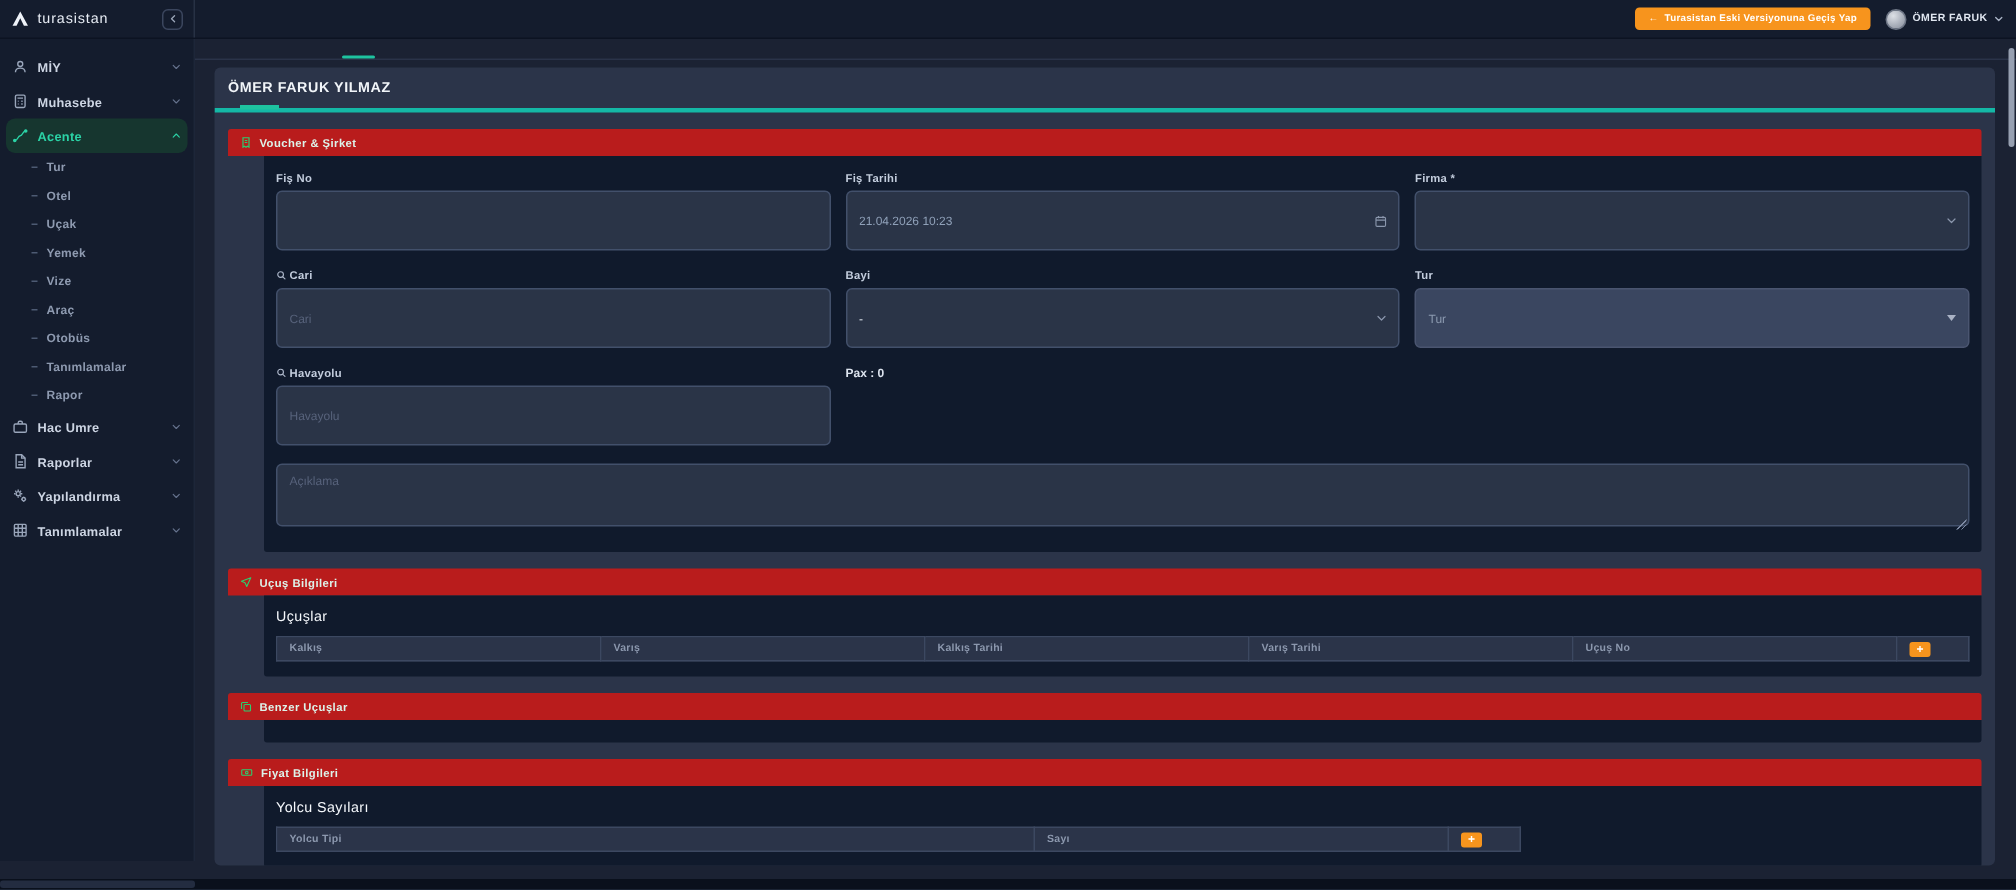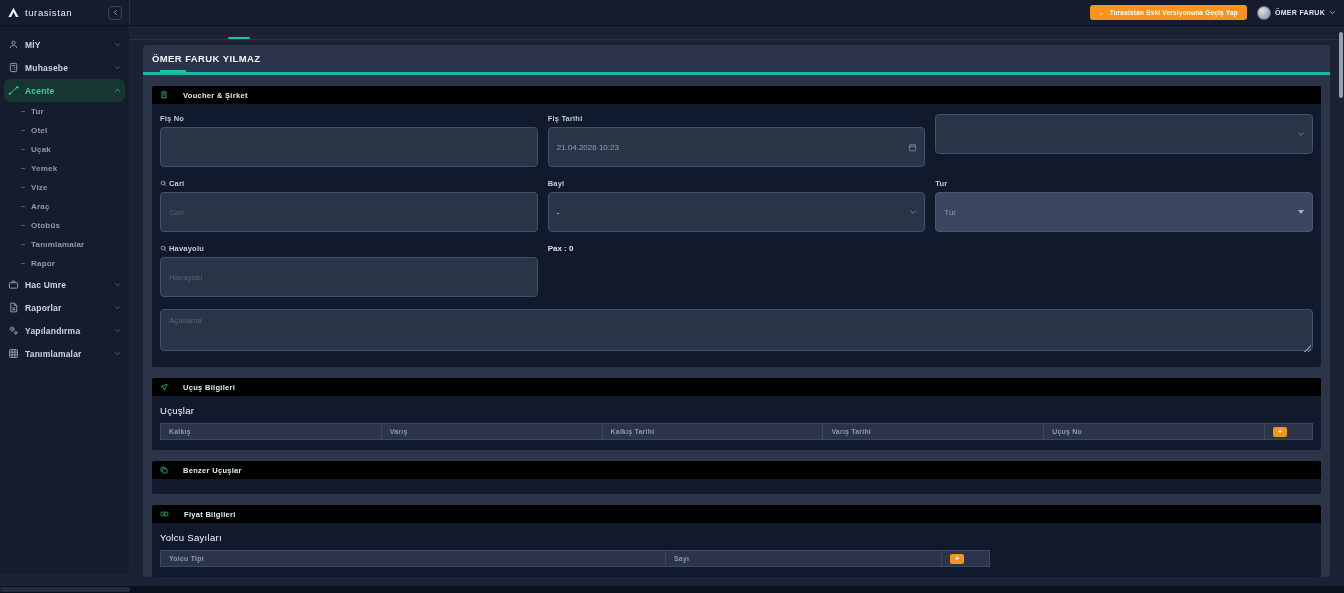--- a/index.html
+++ b/index.html
@@ -75,25 +75,25 @@
   .card {
     margin:5px 14px 0 13px; height:532px; background:#2b3449; border-radius:4px; overflow:hidden; position:relative;
   }
   .card-header { height:30px; display:flex; align-items:center; padding:0 9px; border-bottom:3px solid #14b8a6; position:relative; }
   .card-title { font-size:9.5px; font-weight:bold; color:#f1f5f9; letter-spacing:.4px; }
   .title-underline { position:absolute; left:17px; bottom:-1px; width:26px; height:3px; background:#1ec3a0; }
 
   .card-body { padding:0 9px; }
   .section { margin-top:11px; }
   .sec-header {
-    height:18px; background:#000000; border-radius:2px 2px 0 0; display:flex; align-items:center; gap:15px; padding:0 8px;text-align:center;
+    height:18px; background:#b91c1c; border-radius:2px 2px 0 0; display:flex; align-items:center; gap:5px; padding:0 8px;text-align:center;
   }
   .sec-header .sec-icn { color:#2bcf6f; }
   .sec-title { font-size:7.5px; font-weight:bold; color:#ddf3ea; letter-spacing:.3px; }
-  .sec-panel { background:#101a2c; border-radius:0 0 2px 2px; }
+  .sec-panel { background:#101a2c; border-radius:0 0 2px 2px;margin-left:24px; }
 
   
   .form-grid { display:grid; grid-template-columns:1fr 1fr 1fr; column-gap:10px; row-gap:12px; padding:10px 8px 12px; }
   .field { display:flex; flex-direction:column; }
   .f-label { font-size:7.5px; font-weight:600; color:#c3cddd; margin-bottom:4px; display:flex; align-items:center; gap:2px; letter-spacing:.2px; }
   .f-label .s-icn { color:#aeb8cb; }
   .control {
     position:relative; height:40px; background:#2a3447; border:1px solid #42506b; border-radius:4px;
     display:flex; align-items:center; padding:0 8px;
   }
@@ -374,20 +374,21 @@
                 <input type="text" class="muted-val" value="21.04.2026 10:23" style="">
                 <span class="ctl-icon">
                   <svg width="9" height="9" viewBox="0 0 24 24" fill="none" stroke="currentColor" stroke-width="2">
                       <rect x="3.5" y="5" width="17" height="16" rx="2"></rect>
                       <path d="M3.5 10 H20.5 M8 2.5 V6.5 M16 2.5 V6.5"></path>
                     </svg>
                 </span>
               </div>
             </div>
             <div class="field">
+              <span class="f-label">Firma *</span>
               <div class="control">
                 <span class="sel-value"></span>
                 <span class="ctl-icon">
                   <svg width="8" height="8" viewBox="0 0 24 24" fill="none" stroke="currentColor" stroke-width="2.4" stroke-linecap="round" stroke-linejoin="round">
                       <path d="M5 9 L12 16 L19 9"></path>
                     </svg>
                 </span>
               </div>
             </div>
 

